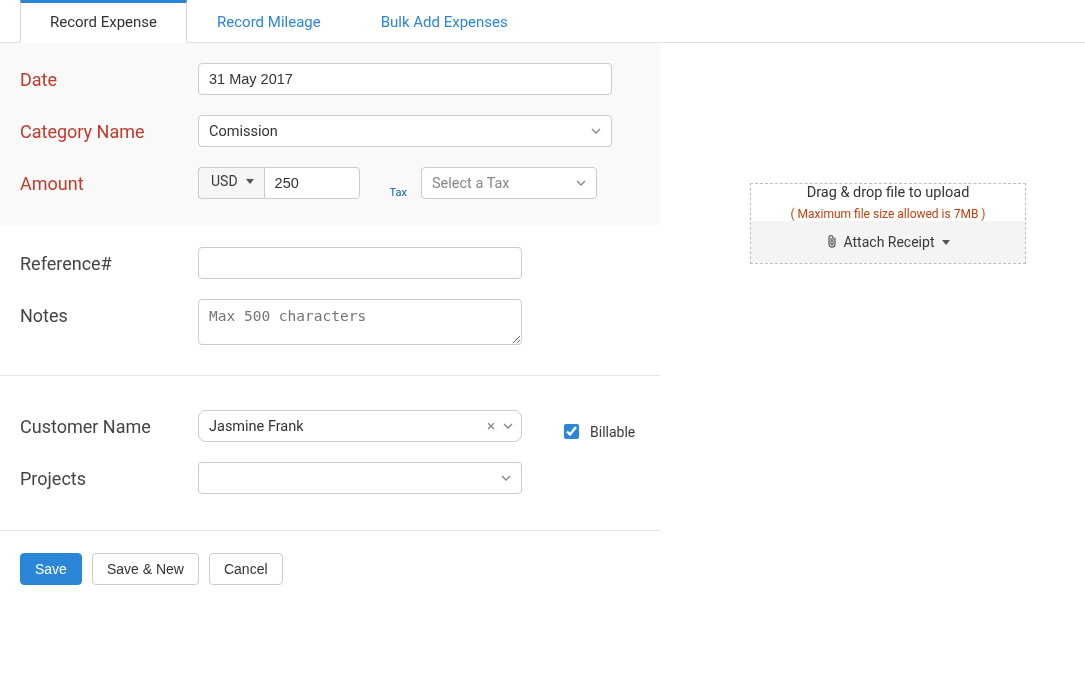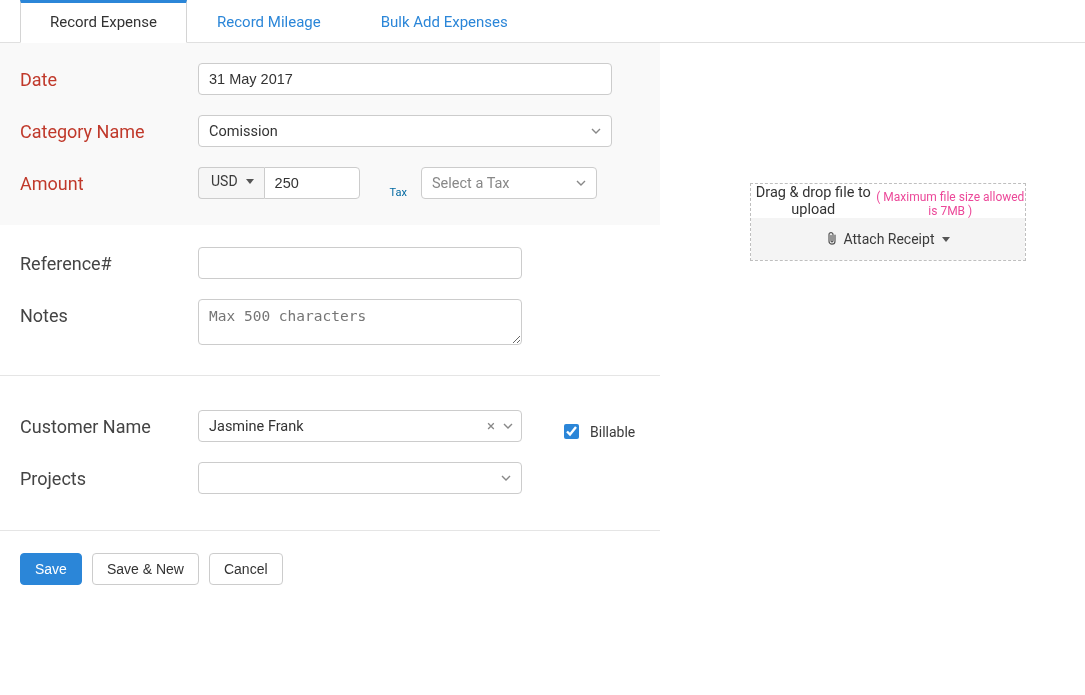--- a/index.html
+++ b/index.html
@@ -154,20 +154,21 @@
     margin-right: -2px;
   }
 
   .select-combo {
     height: 32px;
     display: flex;
     align-items: center;
     justify-content: space-between;
     padding: 0 8px 0 10px;
     cursor: pointer;
+    border-radius: 8px;
   }
   .select-combo .clear-x {
     color: #888;
     font-size: 15px;
     padding: 0 4px;
     cursor: pointer;
   }
   .select-combo .icons {
     display: flex;
     align-items: center;
@@ -208,27 +209,27 @@
   .dropzone {
     width: 276px;
     border: 1px dashed #bfbfbf;
     display: flex;
     flex-direction: column;
   }
   .dz-body {
     flex: 1;
     height: 374px;
     display: flex;
-    flex-direction: row;
+    flex-direction: column;
     align-items: center;
     justify-content: center;
     text-align: center;
   }
   .dz-title { font-size: 14.5px; color: #333; }
-  .dz-sub { font-size: 12px; color: #ec4899; margin-top: 6px; }
+  .dz-sub { font-size: 12px; color: #c2410c; margin-top: 6px; }
   .dz-footer {
     height: 42px;
     background: #f4f4f4;
     border-top-style: none;
     display: flex;
     align-items: center;
     justify-content: center;
     gap: 6px;
     cursor: pointer;
     font-size: 14px;

